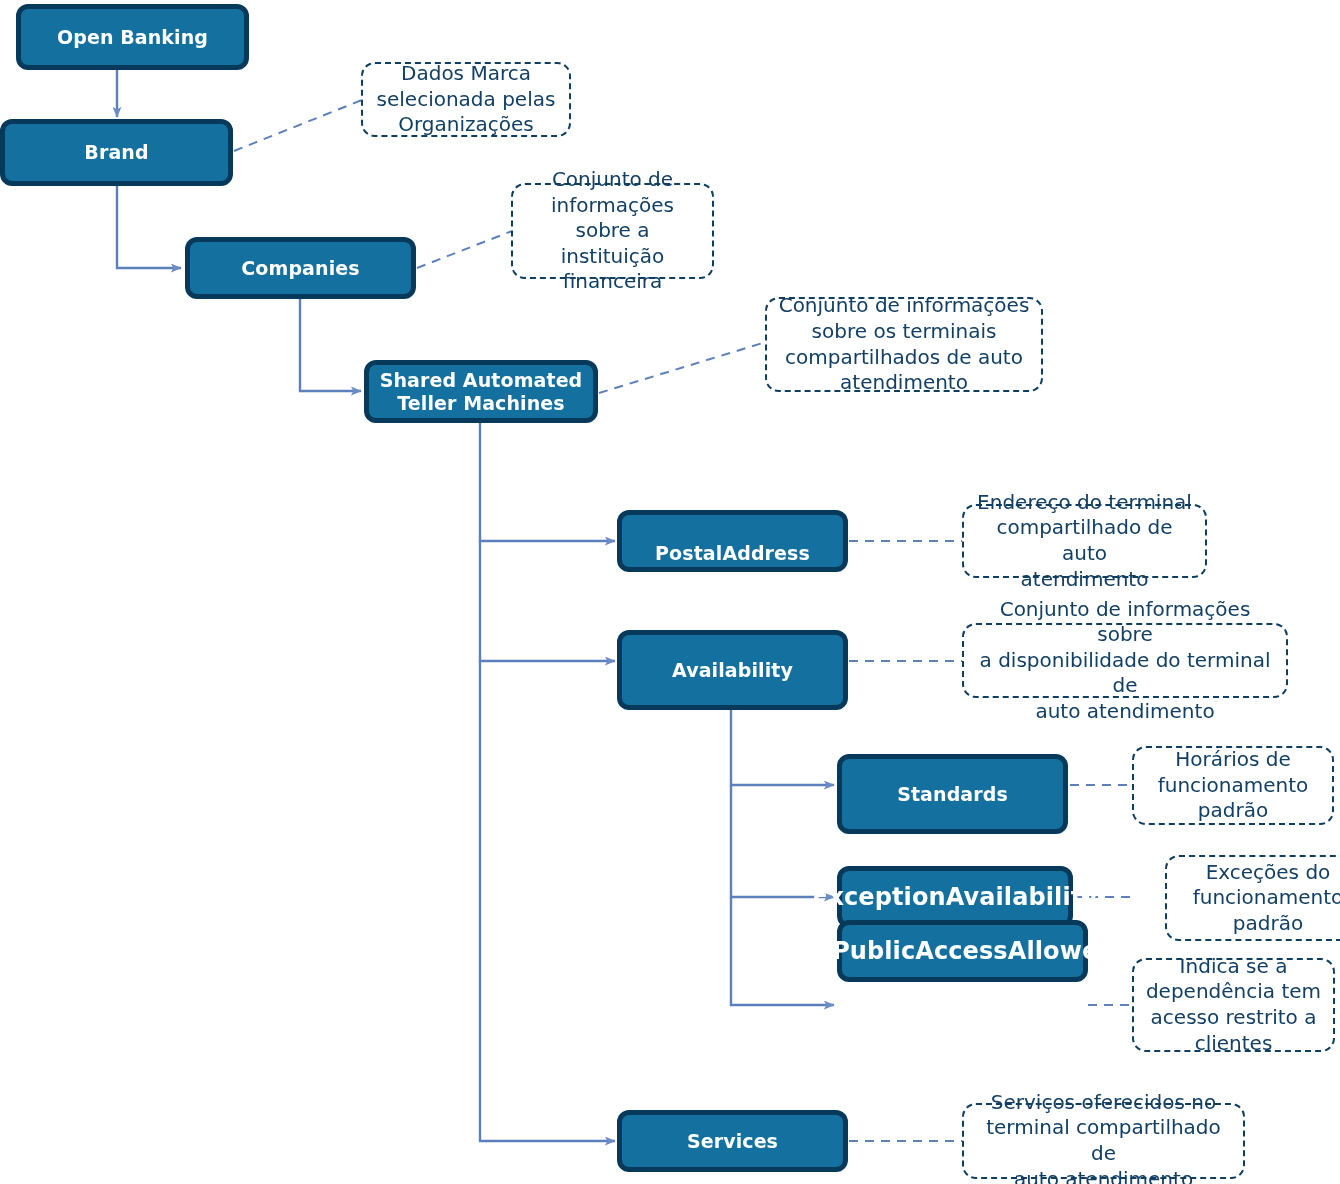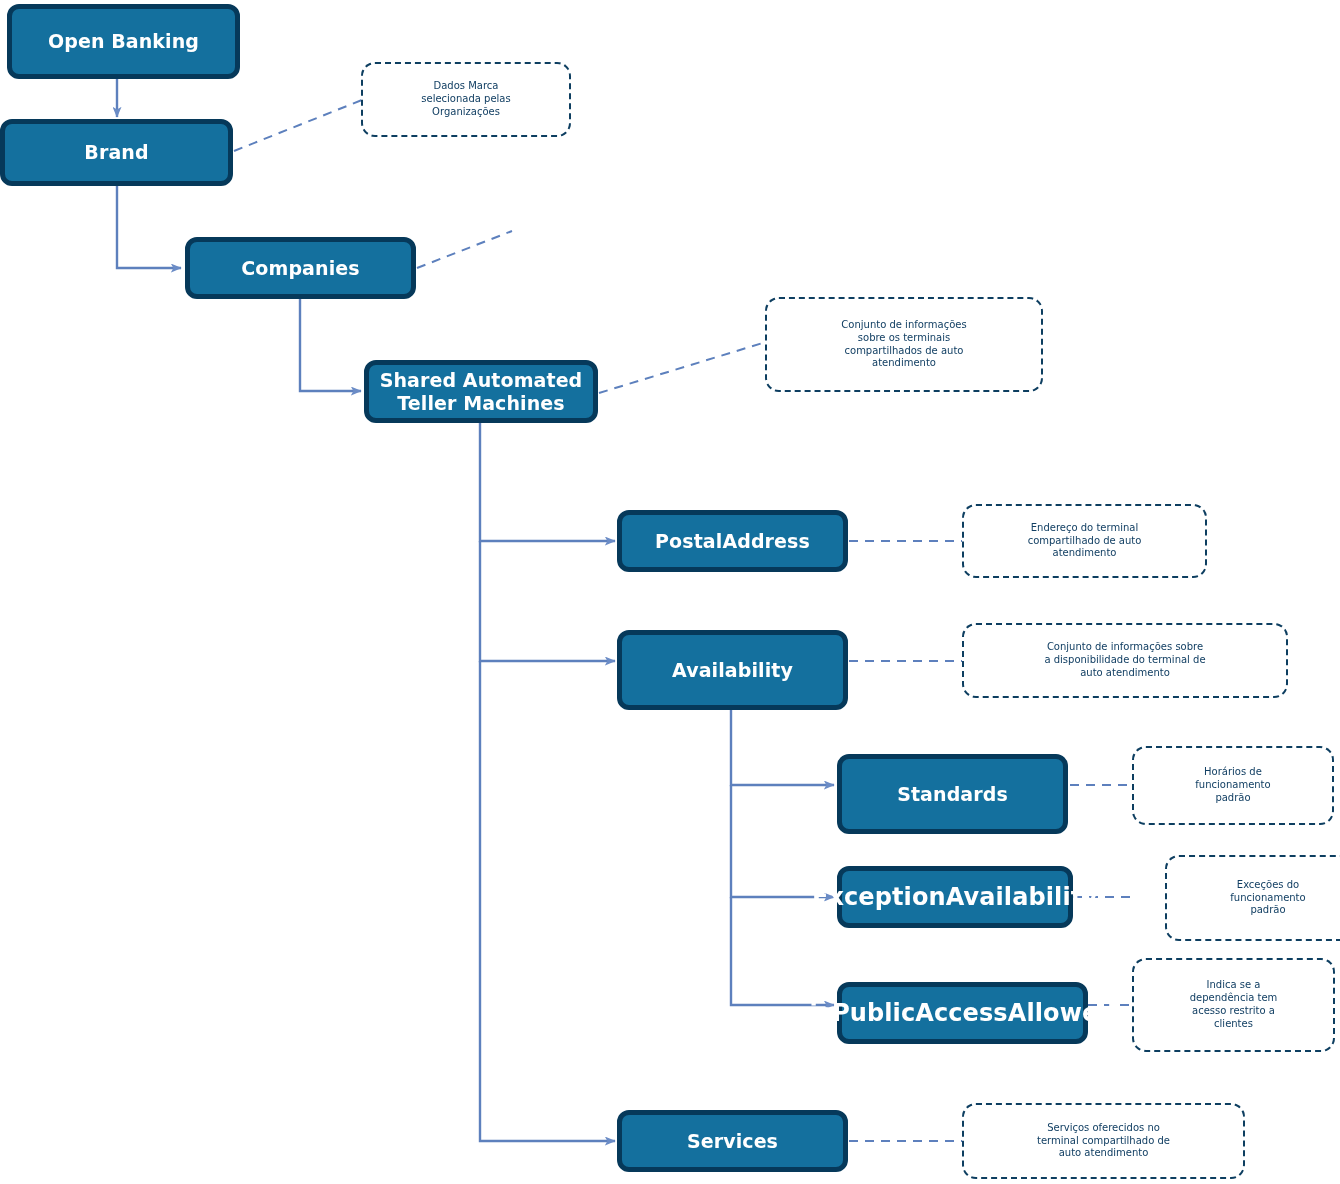--- a/index.html
+++ b/index.html
@@ -45,21 +45,21 @@
     position: absolute;
     box-sizing: border-box;
     background: #ffffff;
     border: 2px dashed #0d3e60;
     border-radius: 14px;
     color: #123f63;
     display: flex;
     align-items: center;
     justify-content: center;
     text-align: center;
-    font-size: 10px;
+    font-size: 20px;
     line-height: 1.28;
     padding: 4px 8px;
     z-index: 4;
   }
   .note-label { display: block; white-space: pre-line; }
 
   
   #links {
     position: absolute;
     left: 0; top: 0;
@@ -111,67 +111,73 @@
     <path class="dash-link" d="M417,268 L512,231"></path>
     <path class="dash-link" d="M599,393 L766,342"></path>
     <path class="dash-link" d="M849,541 L963,541"></path>
     <path class="dash-link" d="M849,661 L963,661"></path>
     <path class="dash-link" d="M1070,785 L1133,785"></path>
     <path class="dash-link" d="M1073,897 L1133,897"></path>
     <path class="dash-link" d="M1088,1005 L1133,1005"></path>
     <path class="dash-link" d="M849,1141 L963,1141"></path>
   </svg>
 
-  <div class="node" style="left:7px; top:4px; width:233px; height:75px;">
+  <div class="node" style="left:16px; top:4px; width:233px; height:66px;">
     <span class="node-label">Open Banking</span>
   </div>
 
   <div class="node" style="left:0px; top:119px; width:233px; height:67px;">
     <span class="node-label">Brand</span>
   </div>
 
   <div class="node" style="left:185px; top:237px; width:231px; height:62px;">
     <span class="node-label">Companies</span>
   </div>
 
   <div class="node" style="left:364px; top:360px; width:234px; height:63px;">
     <span class="node-label">Shared Automated
 Teller Machines</span>
   </div>
 
-  <div class="node" style="left:617px; top:510px; width:231px; height:62px;">
+  <div class="node" style="left:617px; top:510px; width:231px; height:62px;align-items:flex-end;">
     <span class="node-label">PostalAddress</span>
   </div>
 
   <div class="node" style="left:617px; top:630px; width:231px; height:80px;">
     <span class="node-label">Availability</span>
   </div>
 
   <div class="node" style="left:837px; top:754px; width:231px; height:80px;">
     <span class="node-label">Standards</span>
   </div>
 
   <div class="node small" style="left:837px; top:866px; width:236px; height:62px;">
     <span class="node-label">ExceptionAvailability</span>
   </div>
 
-  <div class="node small" style="left:837px; top:982px; width:251px; height:62px;">
+  <div class="node small" style="left:837px; top:920px; width:251px; height:62px;">
     <span class="node-label">isPublicAccessAllowed</span>
   </div>
 
   <div class="node" style="left:617px; top:1110px; width:231px; height:62px;">
     <span class="node-label">Services</span>
   </div>
 
   <div class="note" style="left:361px; top:62px; width:210px; height:75px;">
     <span class="note-label">Dados Marca
 selecionada pelas
 Organizações</span>
   </div>
 
+  <div class="note" style="left:511px; top:183px; width:203px; height:96px;">
+    <span class="note-label">Conjunto de
+informações sobre a
+instituição
+financeira</span>
+  </div>
 
   <div class="note" style="left:765px; top:297px; width:278px; height:95px;">
     <span class="note-label">Conjunto de informações
 sobre os terminais
 compartilhados de auto
 atendimento</span>
   </div>
 
   <div class="note" style="left:962px; top:504px; width:245px; height:74px;align-items:center;">
     <span class="note-label">Endereço do terminal

